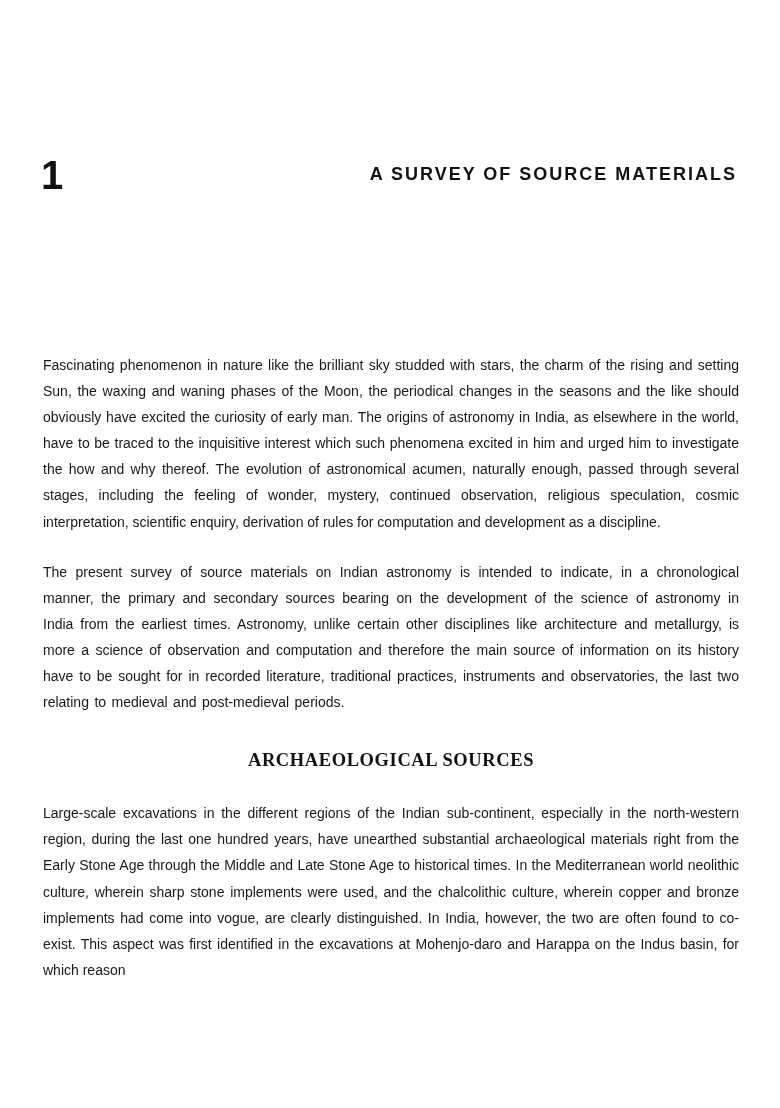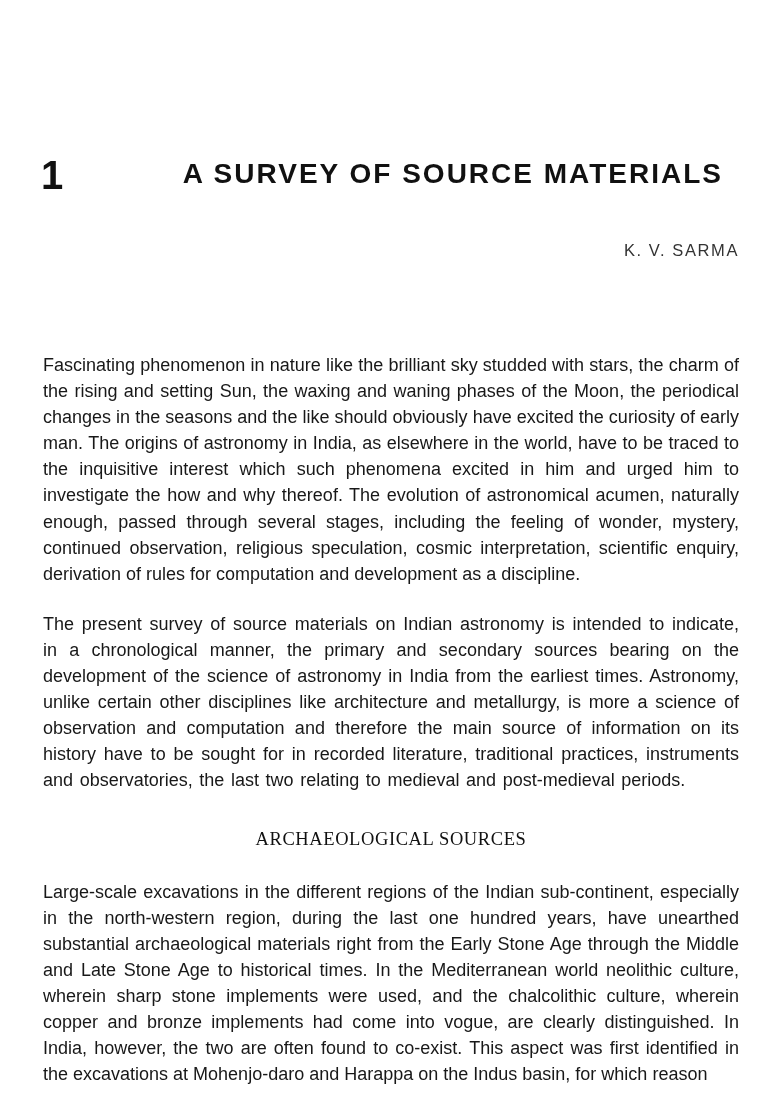--- a/index.html
+++ b/index.html
@@ -39,27 +39,27 @@
     font-family: "Liberation Sans", sans-serif;
     font-weight: bold;
     font-size: 40px;
     line-height: 46px;
     letter-spacing: 0px;
     color: #111111;
   }
 
   .chapter-title {
     position: absolute;
-    left: 134px;
+    left: 148px;
     top: 6px;
     width: 589px;
     text-align: right;
     font-family: "Liberation Sans", sans-serif;
     font-weight: bold;
-    font-size: 28px;
+    font-size: 18px;
     line-height: 32px;
     letter-spacing: 2.0px;
     color: #111111;
     white-space: nowrap;
   }
 
   .chapter-author {
     position: absolute;
     left: 300px;
     top: 240px;
@@ -77,21 +77,21 @@
   
   .body-column {
     position: absolute;
     left: 43px;
     top: 352px;
     width: 696px;
   }
 
   .para {
     font-family: "Liberation Sans", sans-serif;
-    font-size: 18px;
+    font-size: 14px;
     line-height: 26.1px;
     text-align: justify;
     text-justify: inter-word;
     color: #181818;
     margin: 0;
     hyphens: none;
   }
 
   .para + .para {
     margin-top: 26px;
@@ -102,42 +102,41 @@
     word-spacing: 1.6px;
     margin-top: 24px;
   }
 
   .section-heading {
     font-family: "Liberation Serif", serif;
     font-size: 18.5px;
     line-height: 24px;
     letter-spacing: 0.6px;
     text-align: center;
-    font-weight: normal;
+    font-weight: bold;
     color: #111111;
     margin: 0;
     padding: 0;
   }
 
   .heading-block {
     margin-top: 33px;
     margin-bottom: 28px;
   }
 </style>
 </head>
 <body>
 
 <div class="page">
 
   <div class="chapter-header">
     <div class="chapter-number">1</div>
     <div class="chapter-title">A SURVEY OF SOURCE MATERIALS</div>
   </div>
 
-  <div class="chapter-author">K. V. SARMA</div>
 
   <div class="body-column">
 
     <p class="para">Fascinating phenomenon in nature like the brilliant sky studded with stars, the charm of the rising and setting Sun, the waxing and waning phases of the Moon, the periodical changes in the seasons and the like should obviously have excited the curiosity of early man. The origins of astronomy in India, as elsewhere in the world, have to be traced to the inquisitive interest which such phenomena excited in him and urged him to investigate the how and why thereof. The evolution of astronomical acumen, naturally enough, passed through several stages, including the feeling of wonder, mystery, continued observation, religious speculation, cosmic interpretation, scientific enquiry, derivation of rules for computation and development as a discipline.</p>
 
     <p class="para loose">The present survey of source materials on Indian astronomy is intended to indicate, in a chronological manner, the primary and secondary sources bearing on the development of the science of astronomy in India from the earliest times. Astronomy, unlike certain other disciplines like architecture and metallurgy, is more a science of observation and computation and therefore the main source of information on its history have to be sought for in recorded literature, traditional practices, instruments and observatories, the last two relating to medieval and post-medieval periods.</p>
 
     <div class="heading-block">
       <h2 class="section-heading">ARCHAEOLOGICAL SOURCES</h2>
     </div>

